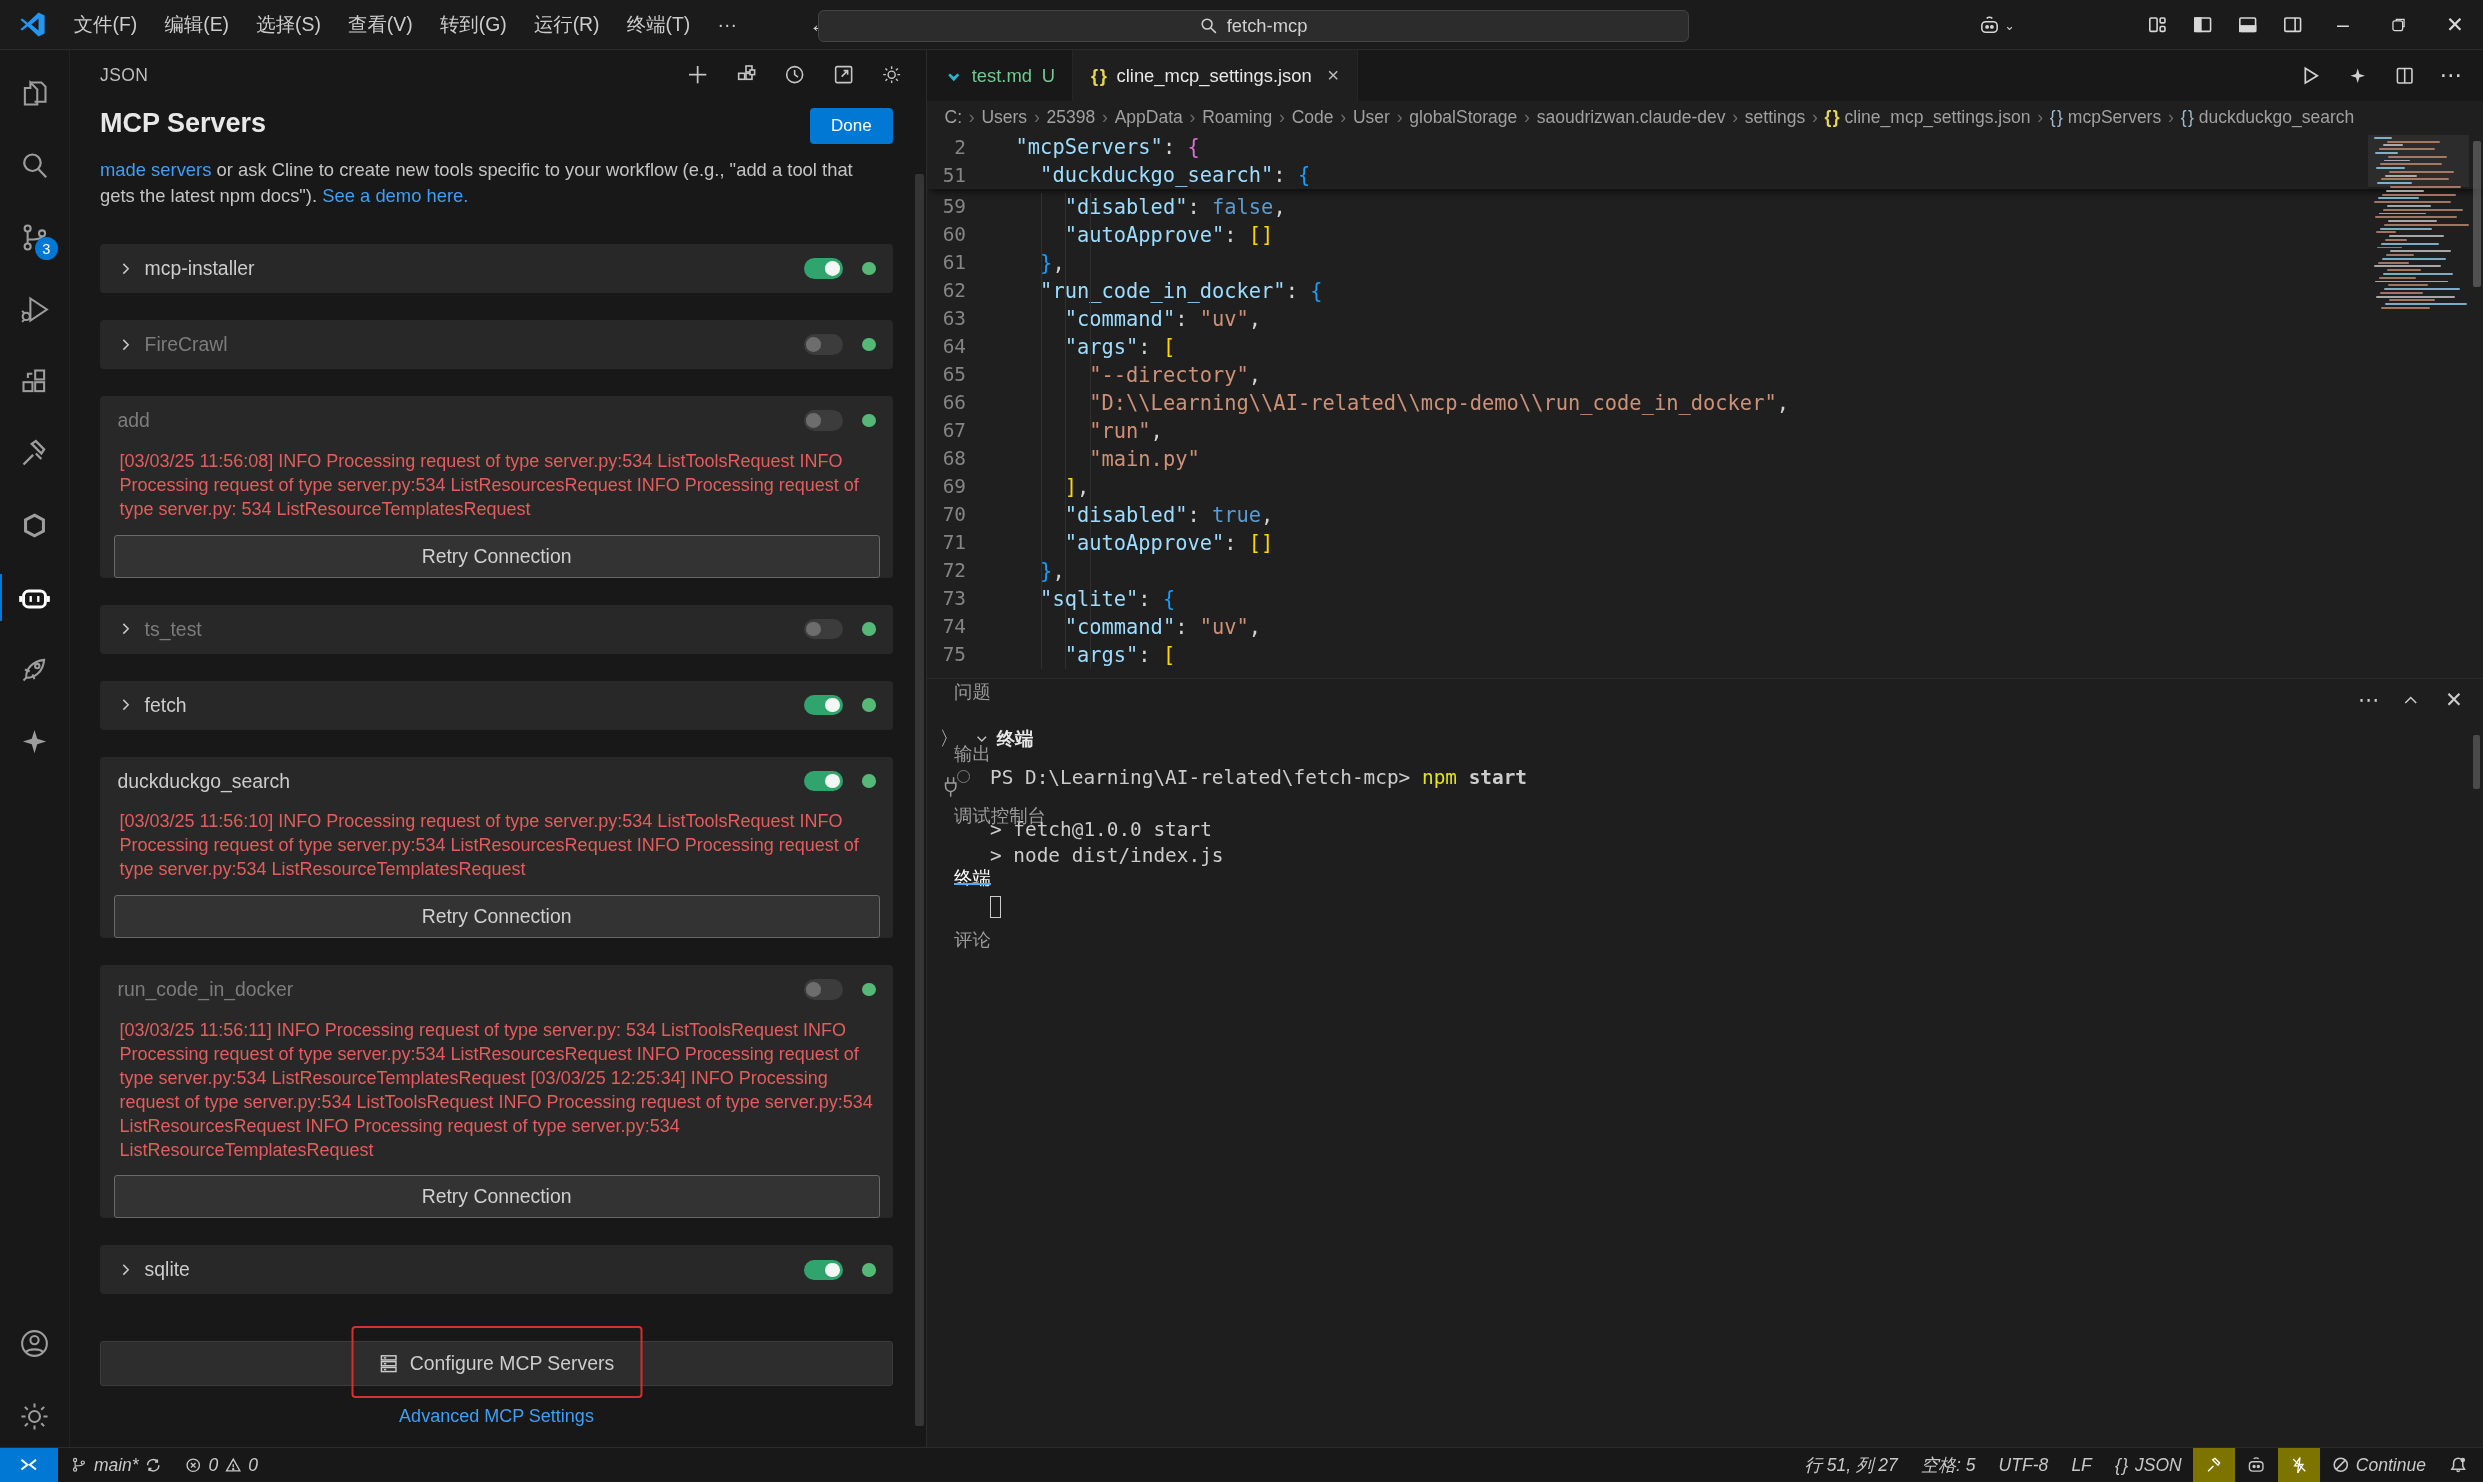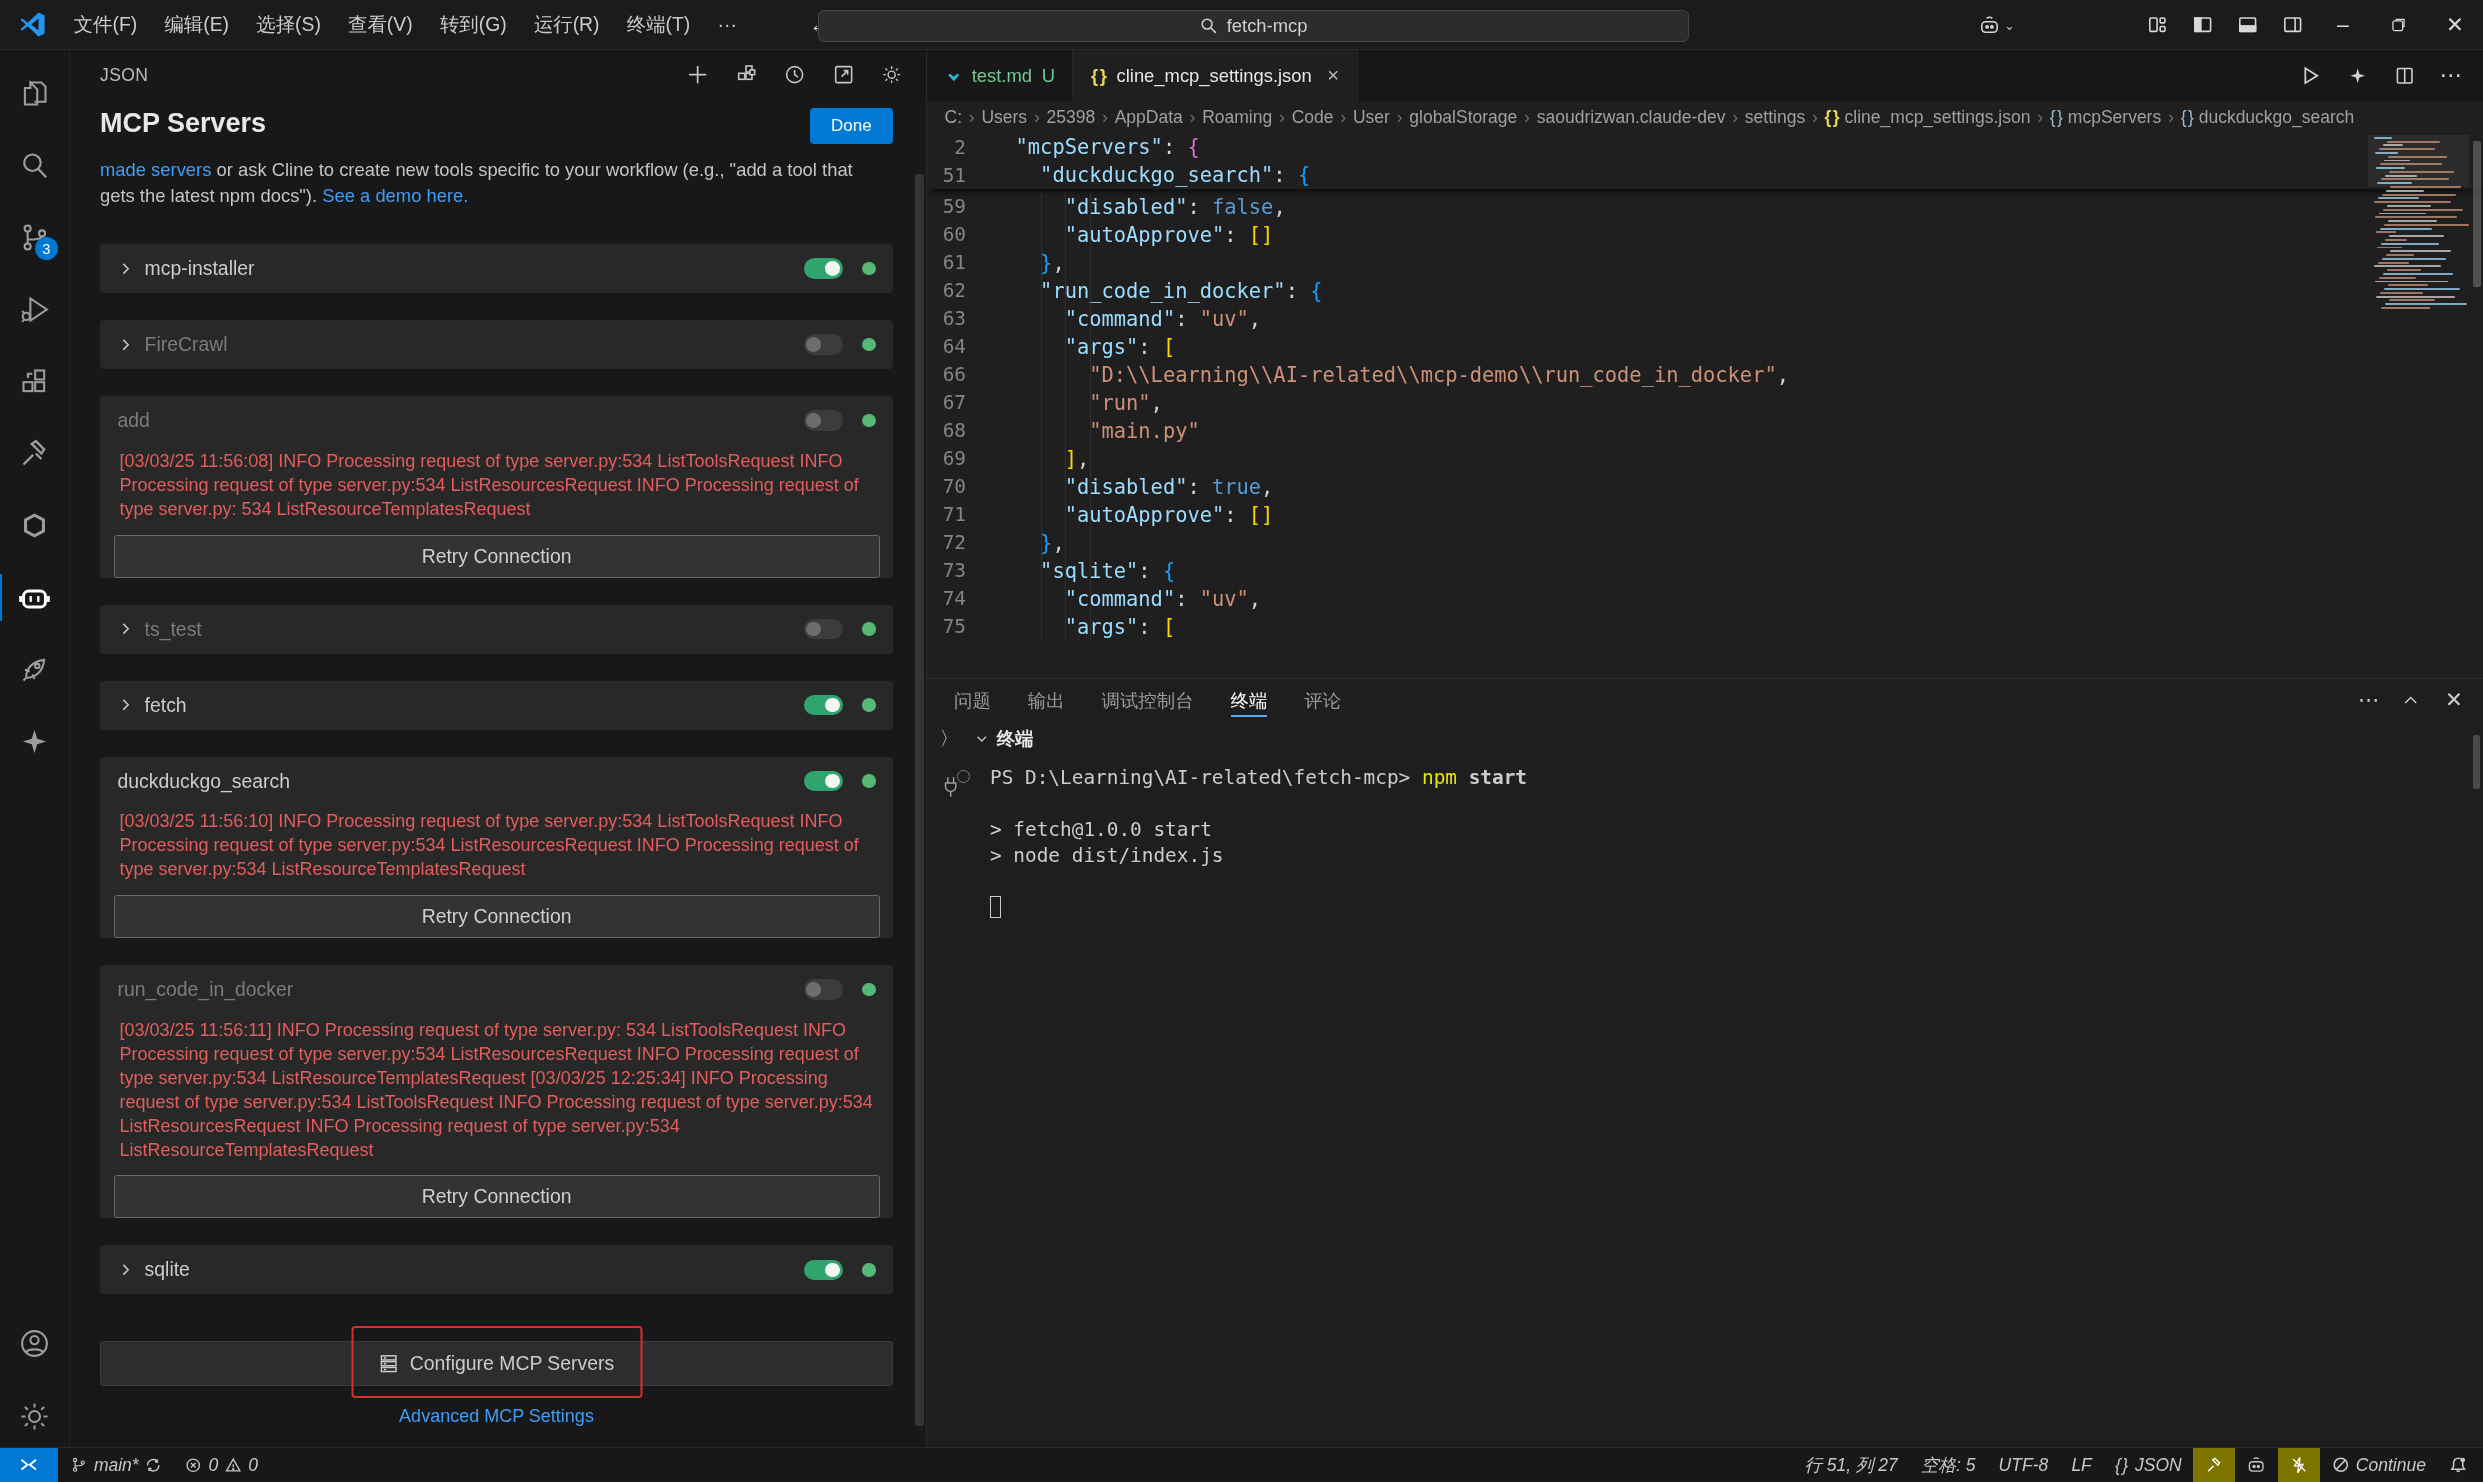--- a/index.html
+++ b/index.html
@@ -102,21 +102,21 @@
   .tk-key{color:#9cdcfe} .tk-str{color:#ce9178} .tk-bool{color:#569cd6}
   .tk-pun{color:#d4d4d4} .tk-by{color:#ffd700} .tk-bp{color:#da70d6} .tk-bb{color:#179fff}
   .indent-guide { position:absolute; top:3.9px; bottom:0; width:1px; background:#303030; }
   .minimap { position:absolute; right:13.6px; top:3.9px; width:101px; height:184px; }
   .minimap-row { height:1.9px; margin-bottom:1.9px; border-radius:1px; }
   .minimap-slider { position:absolute; right:13.6px; top:1.9px; width:101px; height:52px; background:rgba(255,255,255,.06); }
   .ed-scroll-thumb { position:absolute; right:1.9px; top:7.8px; width:7.8px; height:146px; background:rgba(140,140,140,.45); border-radius:1.9px; }
 
   
   .panel { height:769px; border-top:1px solid #2b2b2b; background:#1e1e1e; position:relative; }
-  .panel-tabs { height:43px; display:flex; align-items:flex-start; padding-left:27px; gap:37px; background:#1e1e1e; }
+  .panel-tabs { height:43px; display:flex; align-items:flex-start; padding-left:27px; gap:37px; background:#1e1e1e;flex-direction:column; }
   .panel-tab { font-size:18.4px; color:#9a9a9a; height:43px; display:flex; align-items:center; position:relative; }
   .panel-tab.active { color:#ffffff; }
   .panel-tab.active::after { content:""; position:absolute; left:0; right:0; bottom:4.9px; height:1.9px; background:#4daafc; }
   .panel-actions { margin-left:auto; display:flex; align-items:center; gap:7.8px; padding-right:11.6px; }
   .panel-act { width:35px; height:35px; display:flex; align-items:center; justify-content:center; color:#cccccc; font-size:21.3px; }
   .term-header { height:33px; display:flex; align-items:center; gap:13.6px; padding-left:9.7px; }
   .term-chevron { color:#c5c5c5; font-size:19.4px; width:25px; text-align:center; }
   .term-group-label { font-weight:bold; color:#e6e6e6; font-size:18.4px; display:flex; align-items:center; gap:7.8px; }
   .terminal { position:relative; padding:9.7px 0 0 63px; font-size:19.4px; line-height:26px;
     font-family:"DejaVu Sans Mono",monospace; color:#cccccc; }
@@ -561,20 +561,21 @@
           <div class="code-line sticky"><span class="ln">2</span><span><span class="tk-pun">  </span><span class="tk-key">"mcpServers"</span><span class="tk-pun">: </span><span class="tk-bp">{</span></span></div>
           <div class="code-line sticky"><span class="ln">51</span><span><span class="tk-pun">    </span><span class="tk-key">"duckduckgo_search"</span><span class="tk-pun">: </span><span class="tk-bb">{</span></span></div>
         </div>
       <div class="code-body" id="code-body">
           <div class="code-line"><span class="ln">59</span><span><span class="tk-pun">      </span><span class="tk-key">"disabled"</span><span class="tk-pun">: </span><span class="tk-bool">false</span><span class="tk-pun">,</span></span></div>
           <div class="code-line"><span class="ln">60</span><span><span class="tk-pun">      </span><span class="tk-key">"autoApprove"</span><span class="tk-pun">: </span><span class="tk-by">[]</span></span></div>
           <div class="code-line"><span class="ln">61</span><span><span class="tk-pun">    </span><span class="tk-bb">}</span><span class="tk-pun">,</span></span></div>
           <div class="code-line"><span class="ln">62</span><span><span class="tk-pun">    </span><span class="tk-key">"run_code_in_docker"</span><span class="tk-pun">: </span><span class="tk-bb">{</span></span></div>
           <div class="code-line"><span class="ln">63</span><span><span class="tk-pun">      </span><span class="tk-key">"command"</span><span class="tk-pun">: </span><span class="tk-str">"uv"</span><span class="tk-pun">,</span></span></div>
           <div class="code-line"><span class="ln">64</span><span><span class="tk-pun">      </span><span class="tk-key">"args"</span><span class="tk-pun">: </span><span class="tk-by">[</span></span></div>
+          <div class="code-line"><span class="ln">65</span><span><span class="tk-pun">        </span><span class="tk-str">"--directory"</span><span class="tk-pun">,</span></span></div>
           <div class="code-line"><span class="ln">66</span><span><span class="tk-pun">        </span><span class="tk-str">"D:\\Learning\\AI-related\\mcp-demo\\run_code_in_docker"</span><span class="tk-pun">,</span></span></div>
           <div class="code-line"><span class="ln">67</span><span><span class="tk-pun">        </span><span class="tk-str">"run"</span><span class="tk-pun">,</span></span></div>
           <div class="code-line"><span class="ln">68</span><span><span class="tk-pun">        </span><span class="tk-str">"main.py"</span></span></div>
           <div class="code-line"><span class="ln">69</span><span><span class="tk-pun">      </span><span class="tk-by">]</span><span class="tk-pun">,</span></span></div>
           <div class="code-line"><span class="ln">70</span><span><span class="tk-pun">      </span><span class="tk-key">"disabled"</span><span class="tk-pun">: </span><span class="tk-bool">true</span><span class="tk-pun">,</span></span></div>
           <div class="code-line"><span class="ln">71</span><span><span class="tk-pun">      </span><span class="tk-key">"autoApprove"</span><span class="tk-pun">: </span><span class="tk-by">[]</span></span></div>
           <div class="code-line"><span class="ln">72</span><span><span class="tk-pun">    </span><span class="tk-bb">}</span><span class="tk-pun">,</span></span></div>
           <div class="code-line"><span class="ln">73</span><span><span class="tk-pun">    </span><span class="tk-key">"sqlite"</span><span class="tk-pun">: </span><span class="tk-bb">{</span></span></div>
           <div class="code-line"><span class="ln">74</span><span><span class="tk-pun">      </span><span class="tk-key">"command"</span><span class="tk-pun">: </span><span class="tk-str">"uv"</span><span class="tk-pun">,</span></span></div>
           <div class="code-line"><span class="ln">75</span><span><span class="tk-pun">      </span><span class="tk-key">"args"</span><span class="tk-pun">: </span><span class="tk-by">[</span></span></div>

